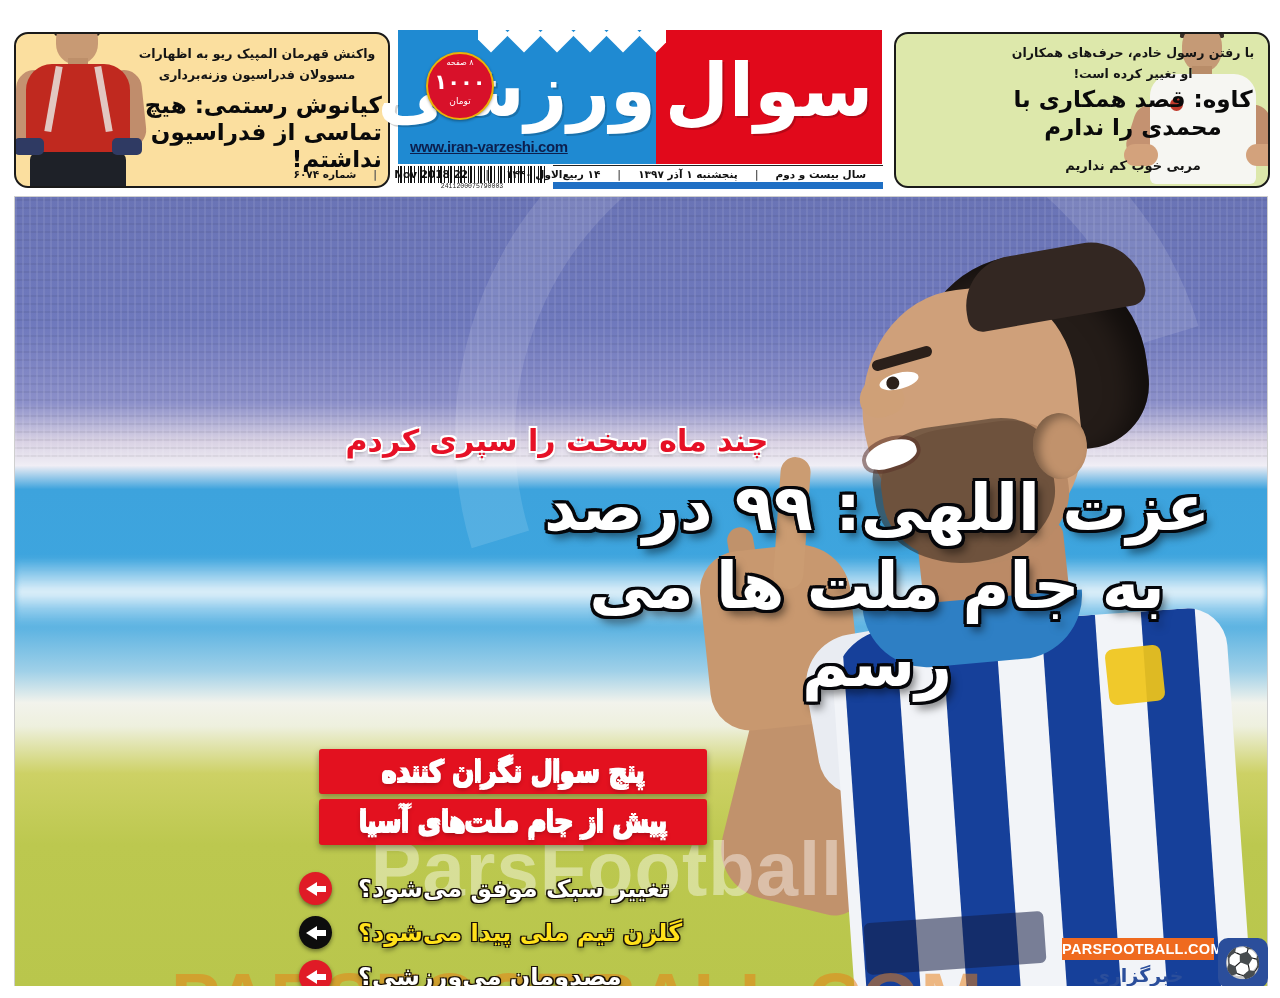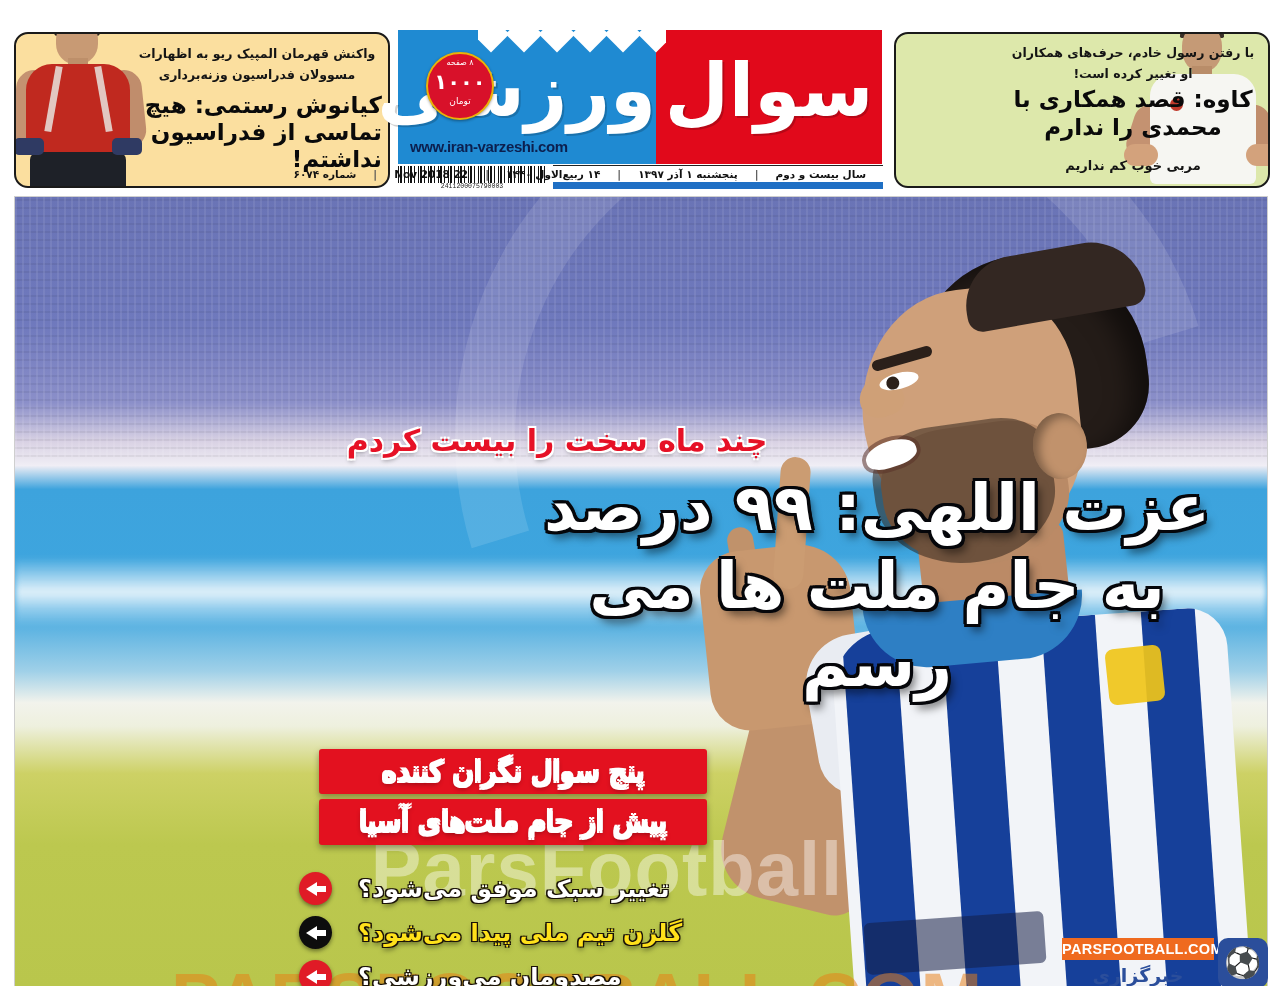--- a/index.html
+++ b/index.html
@@ -94,21 +94,21 @@
     position:absolute;left:28px;top:22px;width:64px;height:64px;border-radius:50%;
     background:#d8112a;border:2px solid #eab308;color:#fff;
     box-shadow:0 1px 3px rgba(0,0,0,.4);
   }
   .price-badge .pgs{position:absolute;left:0;top:4px;width:64px;text-align:center;font-size:8px;}
   .price-badge .num{position:absolute;left:0;top:18px;width:64px;text-align:center;font-size:21px;font-weight:bold;line-height:1;}
   .price-badge .cur{position:absolute;left:0;top:42px;width:64px;text-align:center;font-size:9px;}
   .mh-url{
     position:absolute;left:12px;top:108px;width:180px;color:#0c1f4e;
     font-size:15px;font-weight:bold;direction:ltr;text-align:left;
-    font-family:"Liberation Sans",sans-serif;letter-spacing:-0.4px;
+    font-family:"Liberation Sans",sans-serif;letter-spacing:-0.4px;text-decoration:underline;
   }
 
   
   .datebar{
     position:absolute;left:553px;top:165px;width:330px;height:16px;
     background:#fff;color:#111;font-size:10.5px;line-height:16px;
     text-align:center;white-space:nowrap;font-weight:700;
     border-top:1px solid #222;border-bottom:1px solid #222;
   }
   .datebar span{padding:0 17px;}
@@ -475,21 +475,21 @@
       <div class="p-brow"></div>
       <div class="p-eye">
           <div class="p-pupil"></div>
         </div>
       <div class="p-mouth"></div>
     </div>
 
     <div class="wm-soft">ParsFootball</div>
     <div class="wm-orange">PARSFOOTBALL.COM</div>
 
-    <div class="kicker">چند ماه سخت را بیست کردم</div>
+    <div class="kicker">چند ماه سخت را سپری کردم</div>
 
     <div class="main-headline">
       <span class="l">عزت اللهی: ۹۹ درصد</span>
       <span class="l">به جام ملت ها می رسم</span>
     </div>
 
     <div class="subhead">
       <span class="sline">پنج سوال نگران کننده</span>
       <span class="sline">پیش از جام ملت‌های آسیا</span>
     </div>

